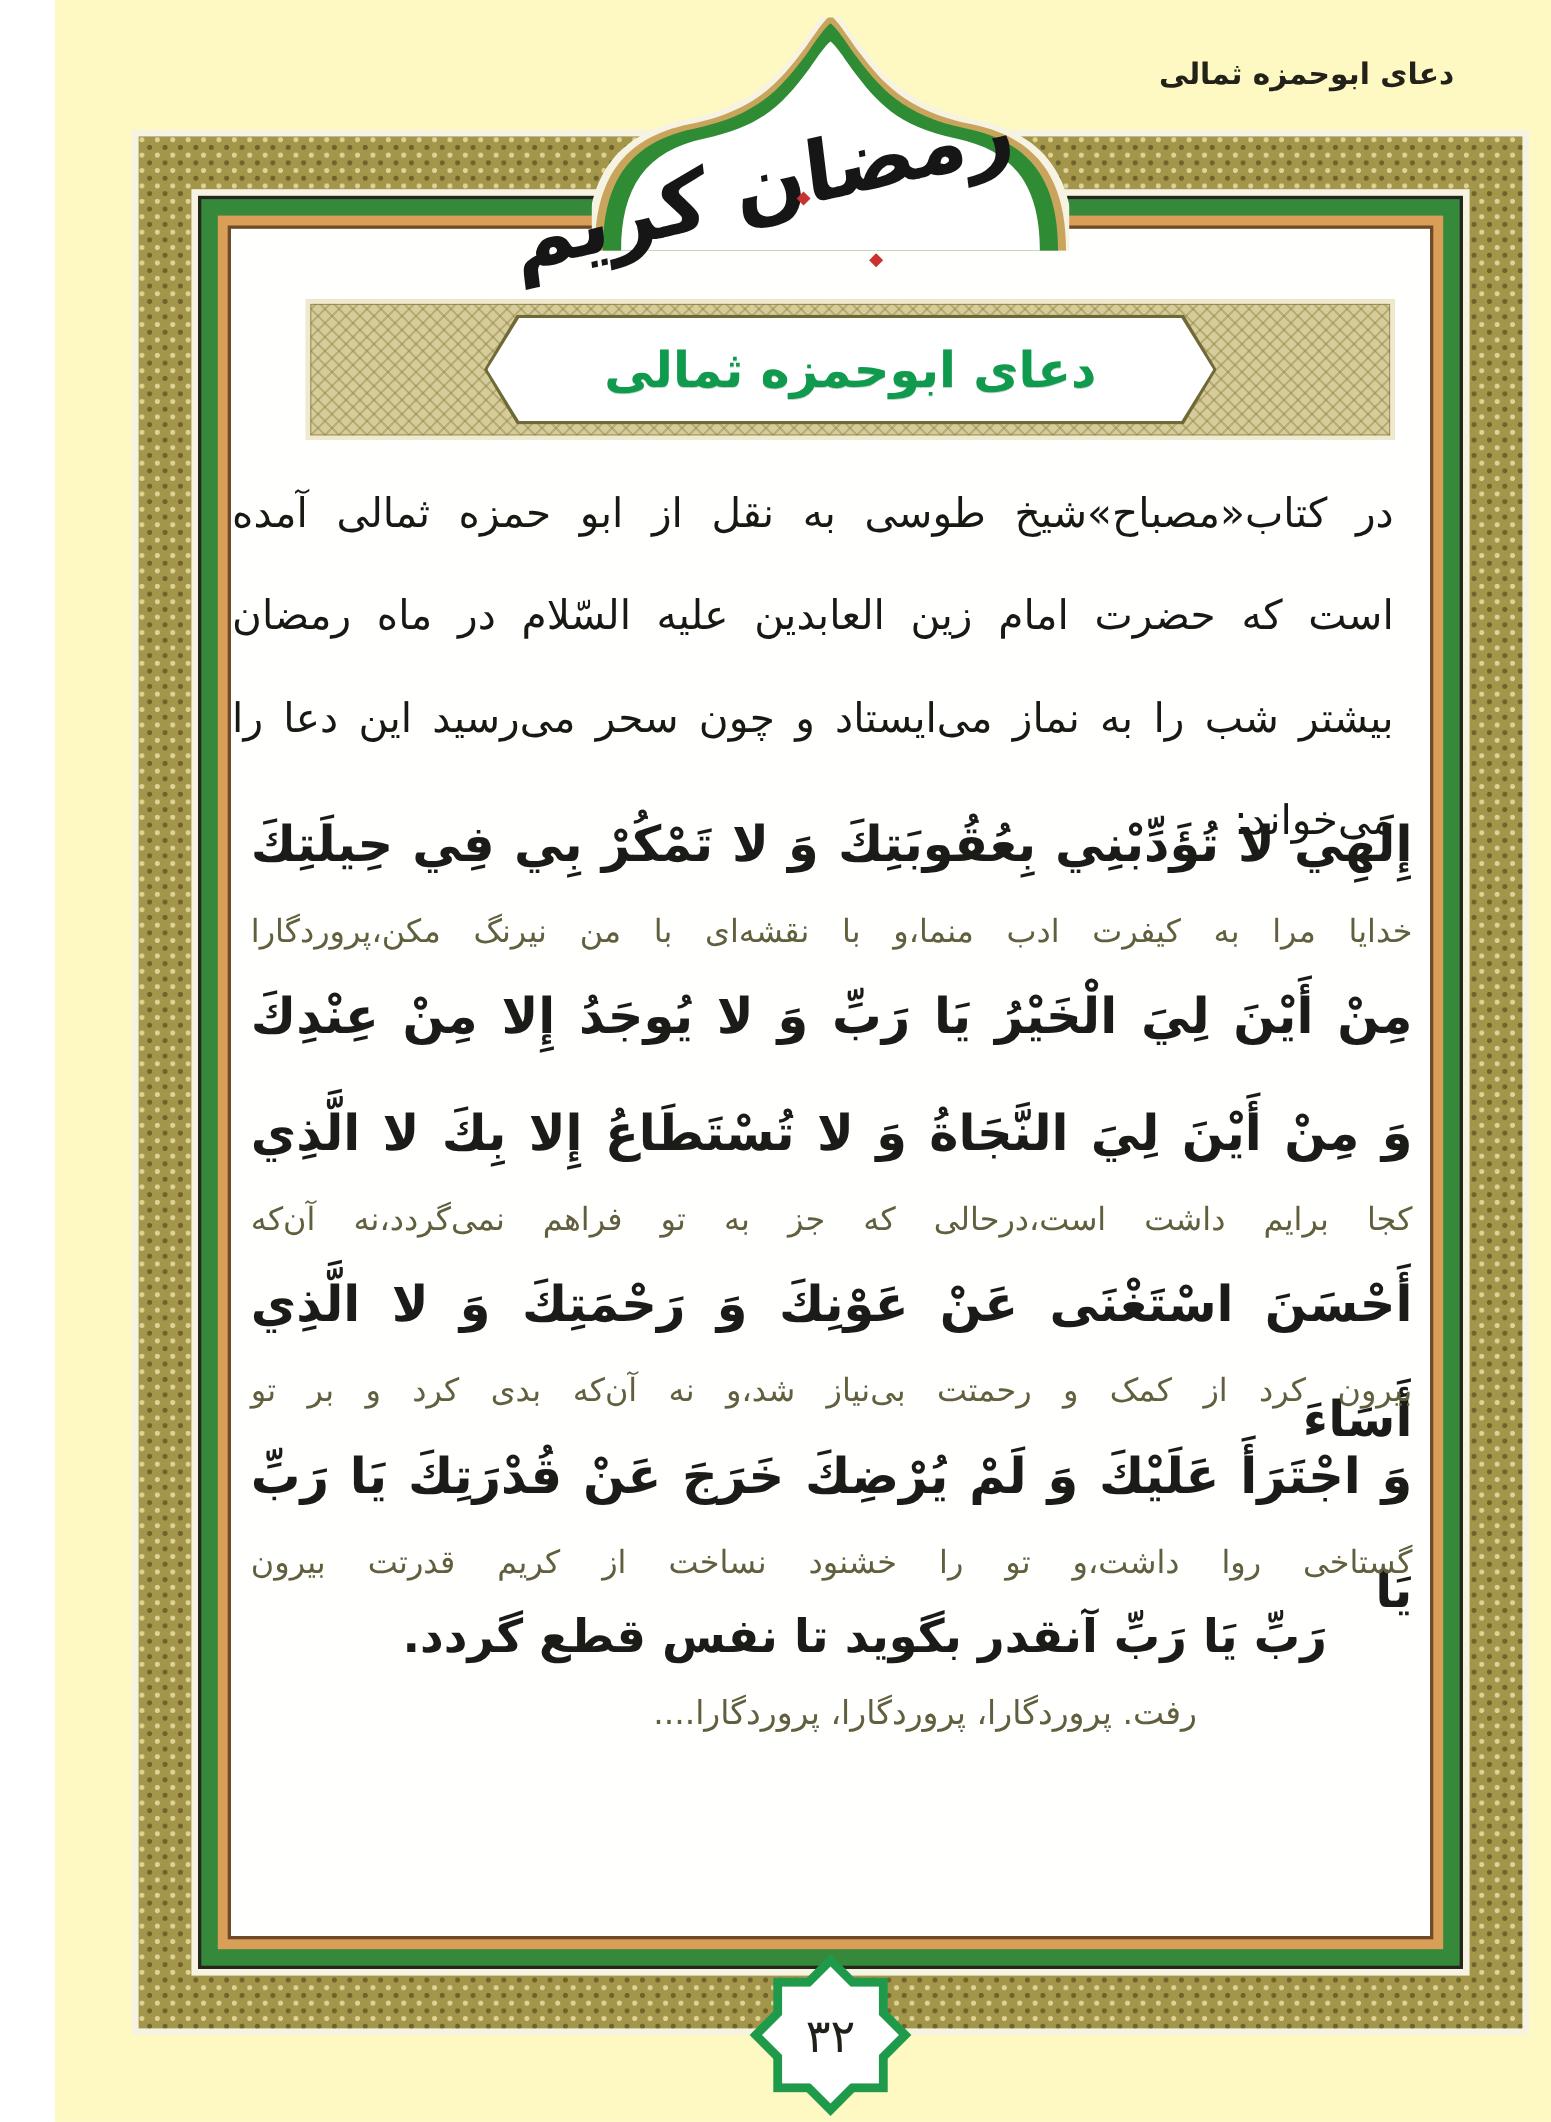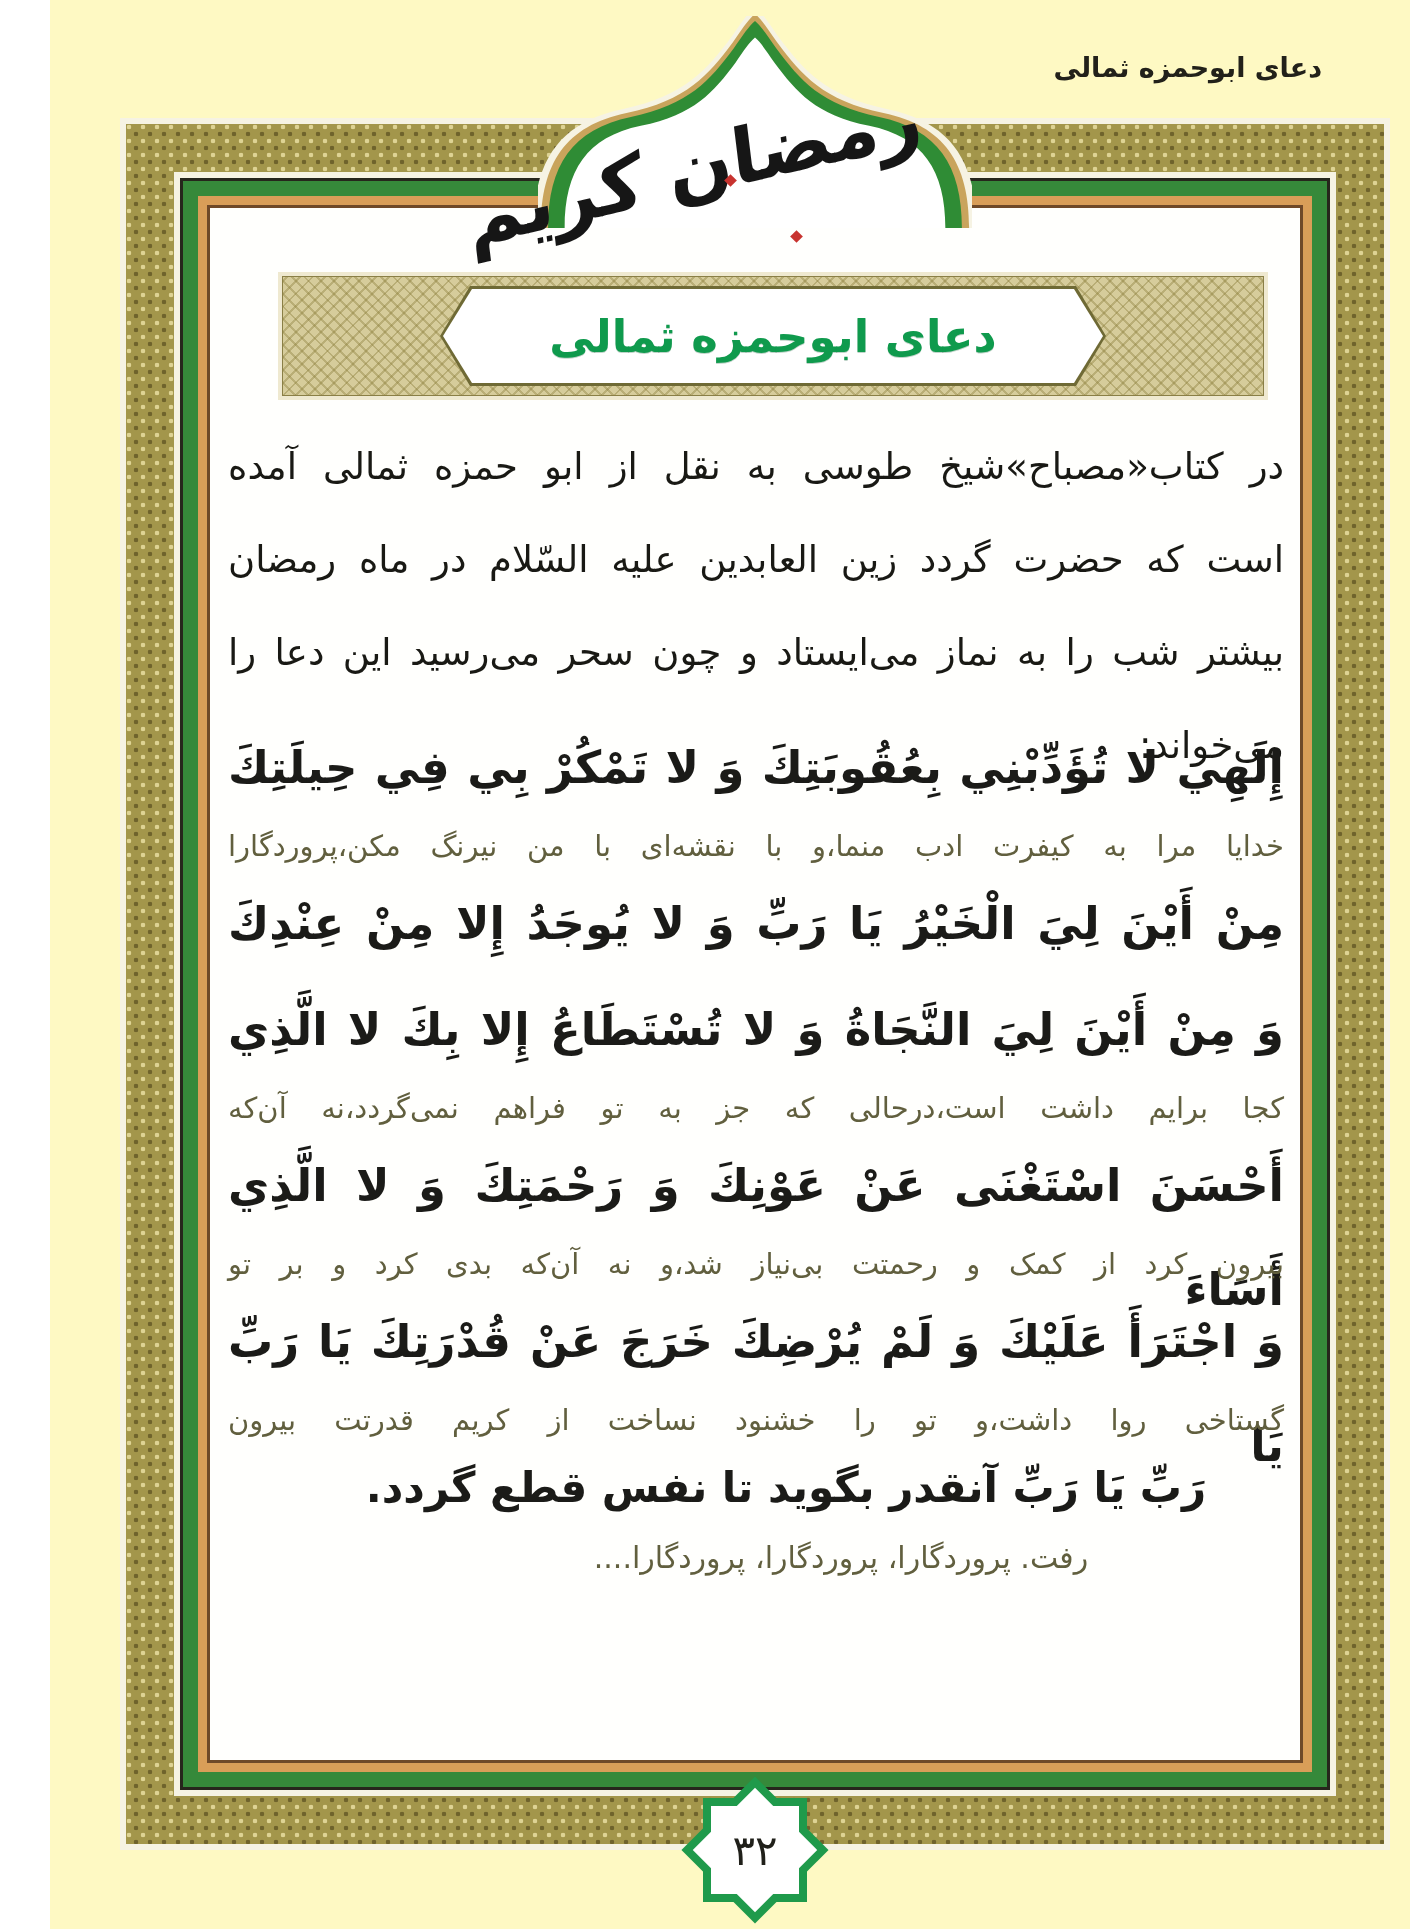--- a/index.html
+++ b/index.html
@@ -60,21 +60,21 @@
     background:#ffffff;
     clip-path:polygon(0 50%, 29px 0, calc(100% - 29px) 0, 100% 50%, calc(100% - 29px) 100%, 29px 100%);
     display:flex;align-items:center;justify-content:center;
   }
   .banner-title{
     font-size:45px;font-weight:bold;color:#0f9a4d;direction:rtl;
     text-shadow:0 1px 0 rgba(0,80,40,.25);
   }
   
   .intro{
-    position:absolute;left:178px;top:420px;width:1056px;z-index:3;
+    position:absolute;left:161px;top:420px;width:1056px;z-index:3;
     direction:rtl;color:#191914;font-size:37px;line-height:93px;
   }
   .intro .jline{text-align:justify;text-align-last:justify;}
   .intro .last{}
   .prayer{position:absolute;left:178px;top:716px;width:1056px;z-index:3;direction:rtl;}
   .arabic{
     font-size:45px;font-weight:bold;color:#1b1b18;
     line-height:104px;height:106px;
     text-align:justify;text-align-last:justify;
   }
@@ -141,21 +141,21 @@
   <div class="banner">
     <div class="banner-plate">
       <div class="banner-plate-inner">
         <div class="banner-title">دعای ابوحمزه ثمالی</div>
       </div>
     </div>
   </div>
 
   <div class="intro">
     <div class="jline">در کتاب«مصباح»شیخ طوسی به نقل از ابو حمزه ثمالی آمده</div>
-    <div class="jline">است که حضرت گردد زین العابدین علیه السّلام در ماه رمضان</div>
+    <div class="jline">است که حضرت امام زین العابدین علیه السّلام در ماه رمضان</div>
     <div class="jline">بیشتر شب را به نماز می‌ایستاد و چون سحر می‌رسید این دعا را</div>
     <div class="last">می‌خواند:</div>
   </div>
 
   <div class="prayer">
     <div class="arabic">إِلَهِي لا تُؤَدِّبْنِي بِعُقُوبَتِكَ وَ لا تَمْكُرْ بِي فِي حِيلَتِكَ</div>
     <div class="trans">خدایا مرا به کیفرت ادب منما،و با نقشه‌ای با من نیرنگ مکن،پروردگارا</div>
 
     <div class="arabic">مِنْ أَيْنَ لِيَ الْخَيْرُ يَا رَبِّ وَ لا يُوجَدُ إِلا مِنْ عِنْدِكَ</div>
 

